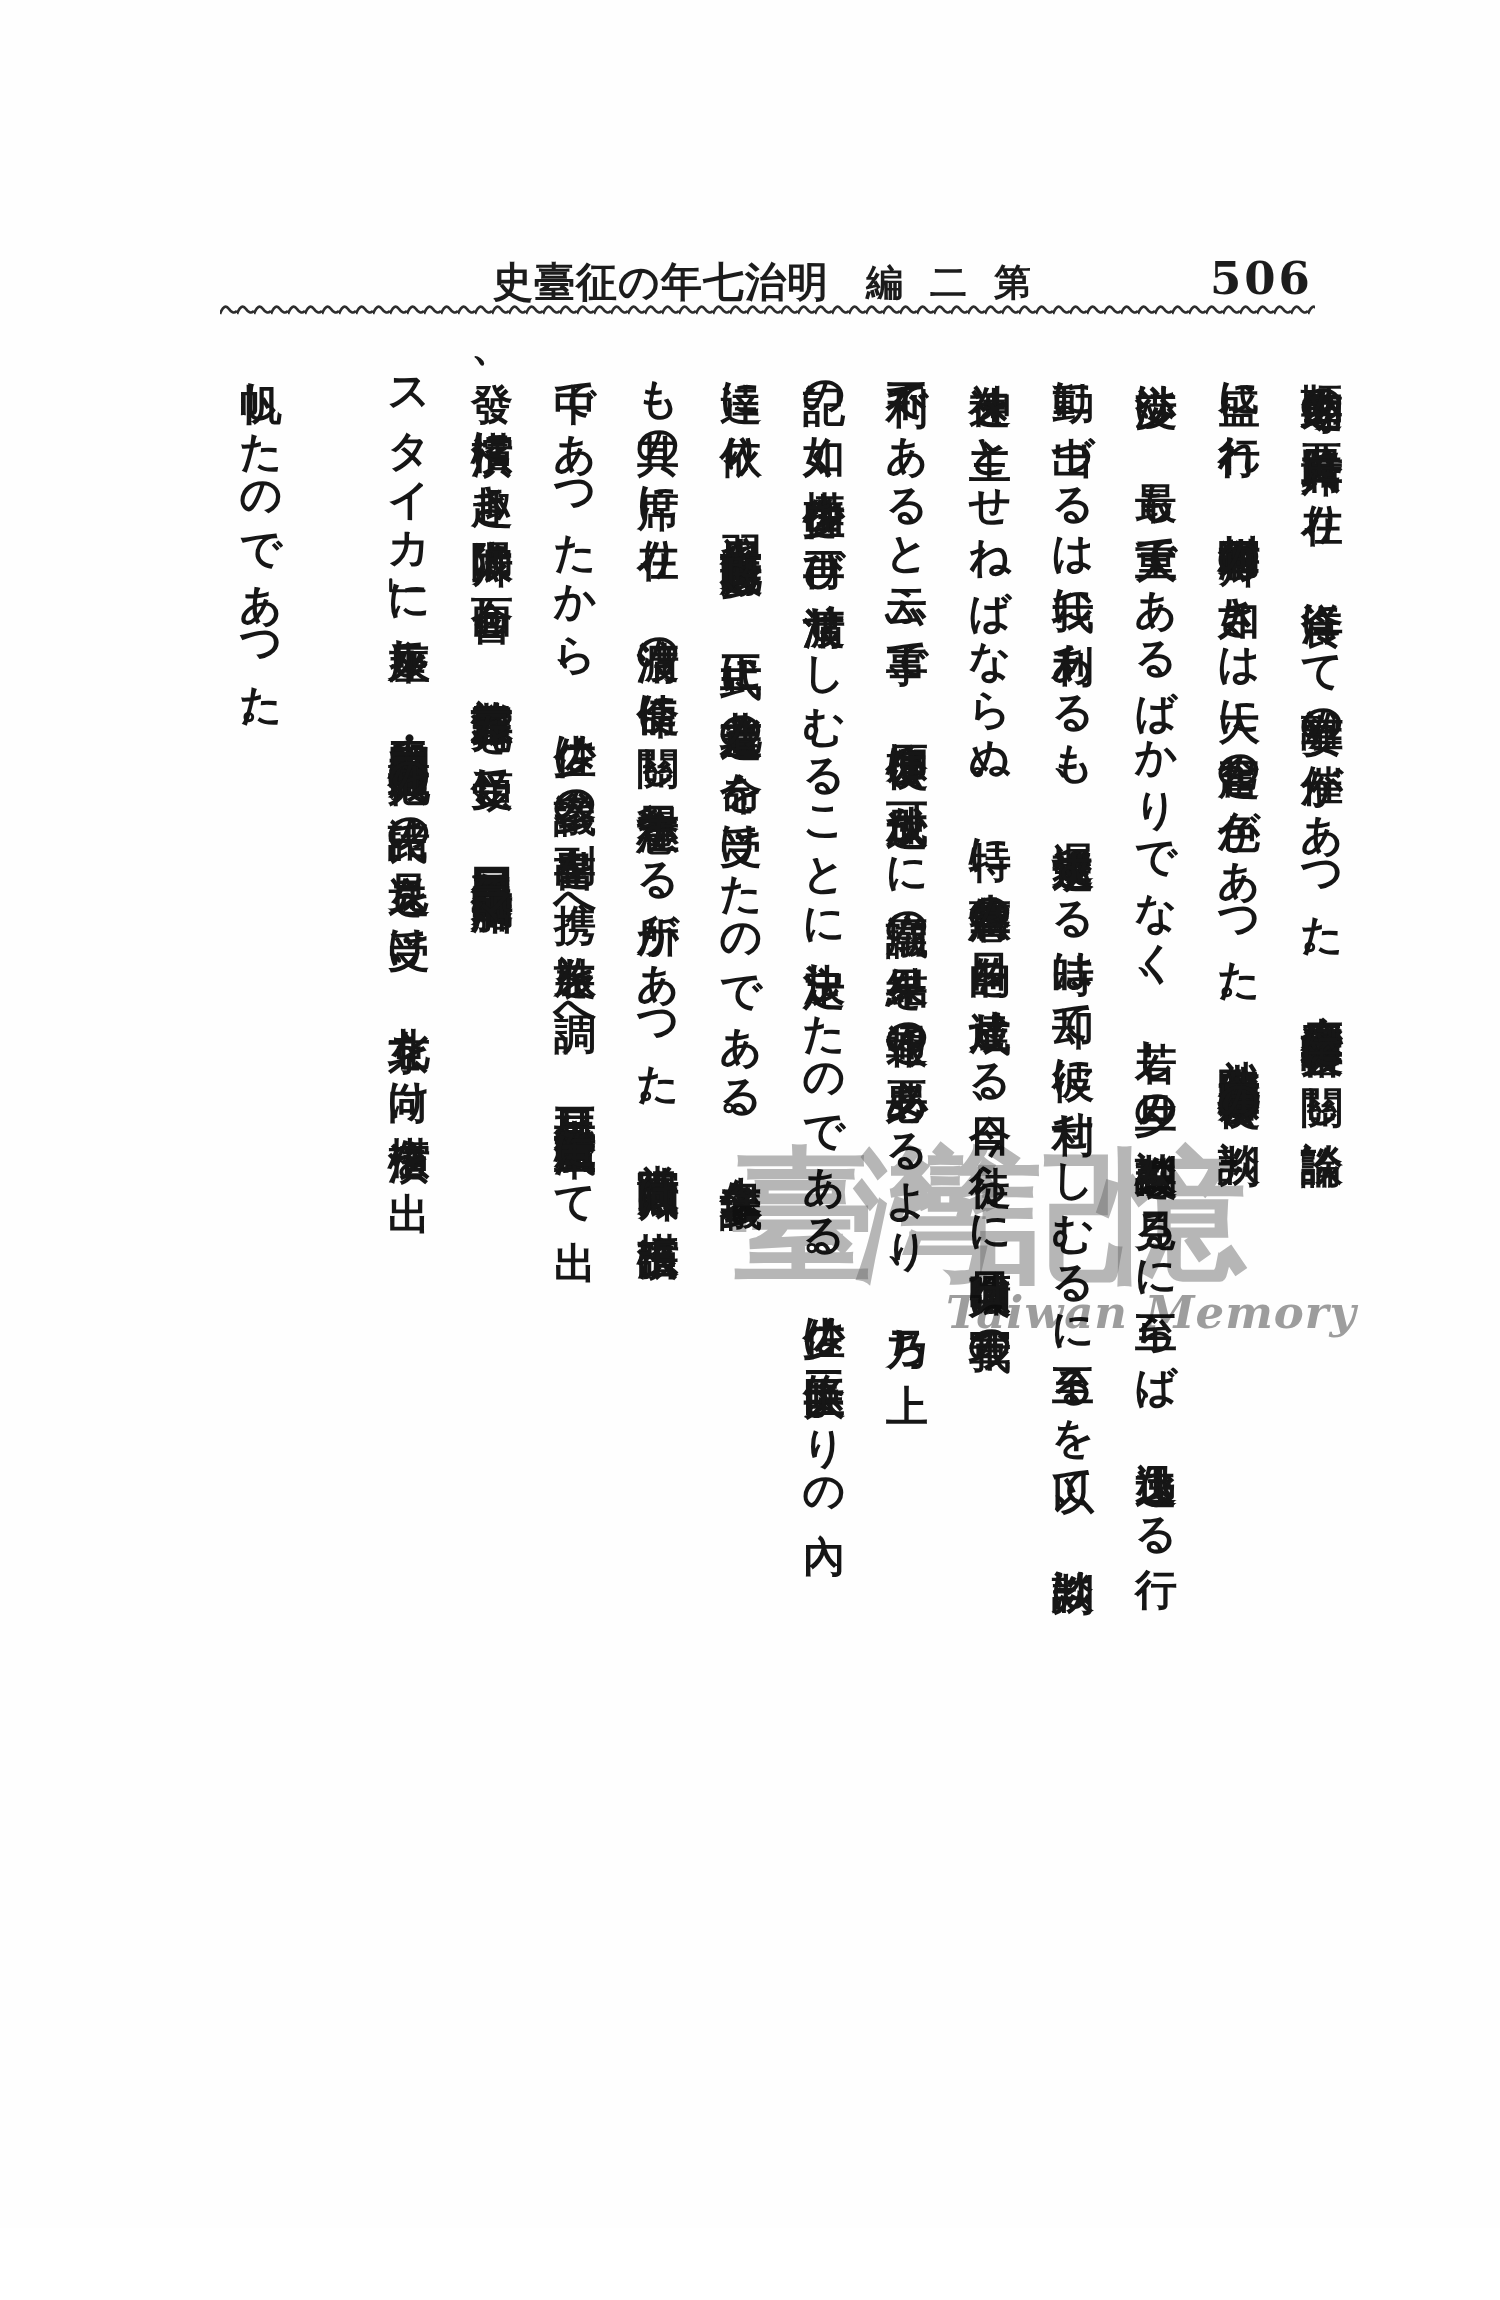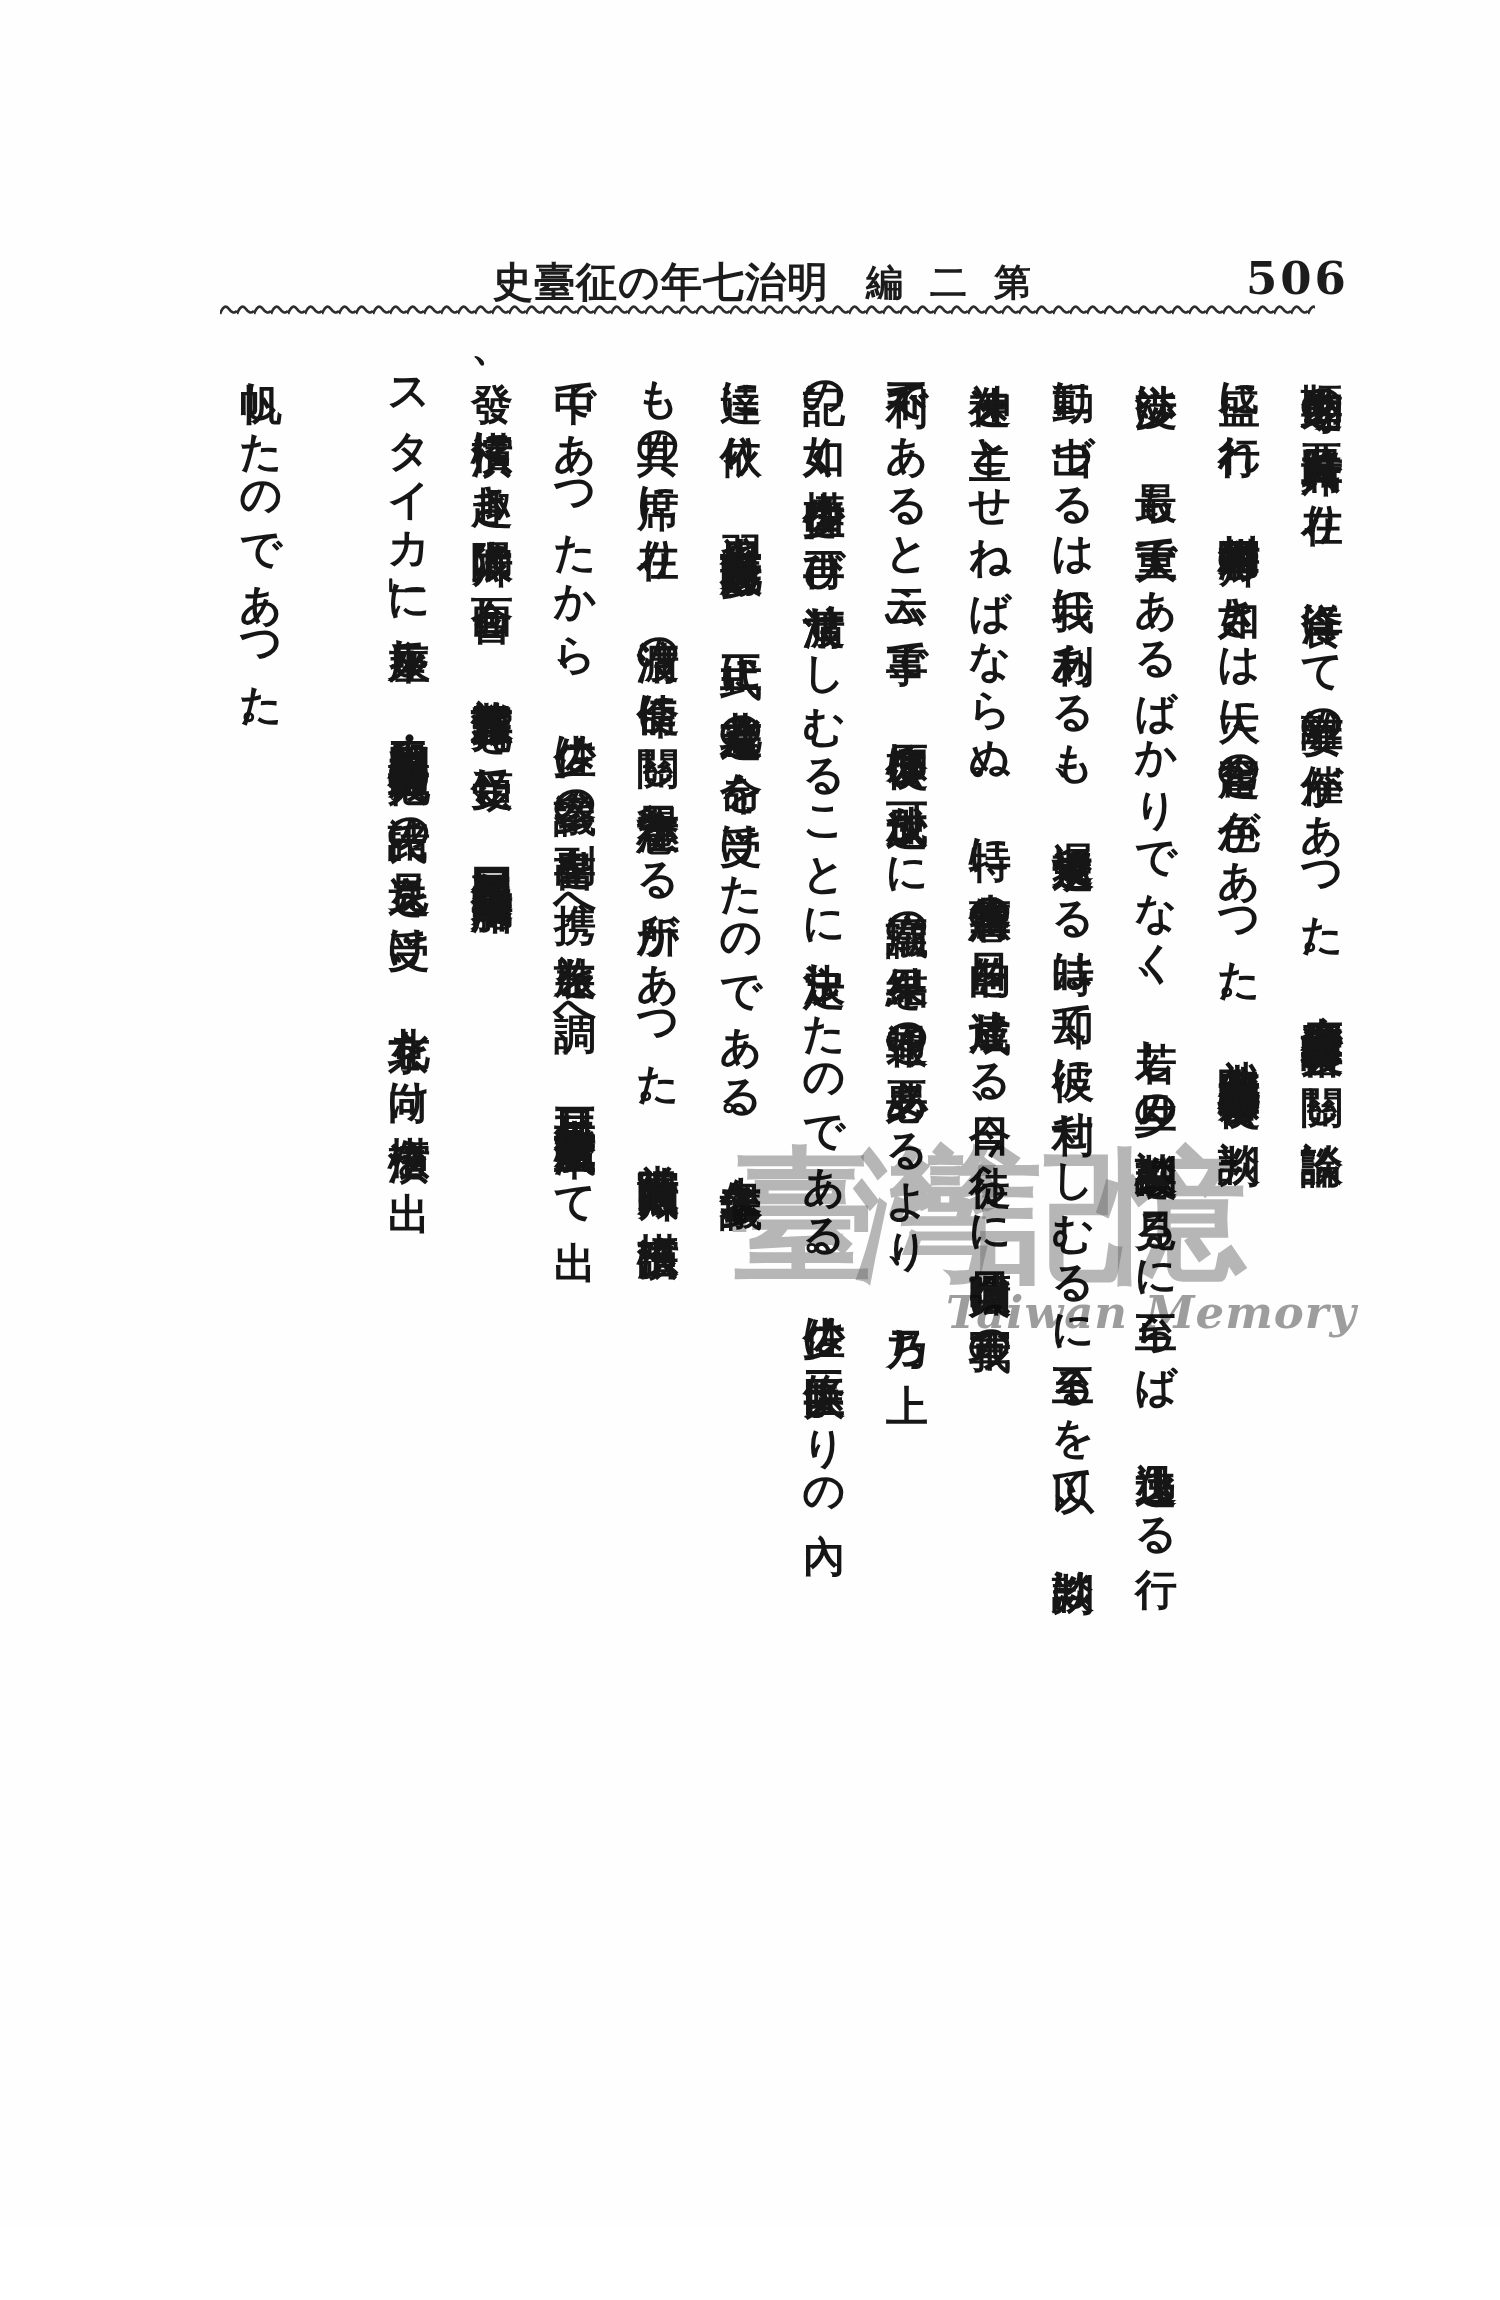--- a/index.html
+++ b/index.html
@@ -41,21 +41,20 @@
   }
   .hdr-page {
     position: absolute;
     left: 1210px;
     top: 252px;
     font-family: "DejaVu Serif", "Liberation Serif", serif;
     font-size: 45px;
     font-weight: 700;
     letter-spacing: 3px;
     color: #1c1c1c;
-    margin-left: 36px;
   }
   .wavy {
     position: absolute;
     left: 220px;
     top: 301px;
   }
 
   
   .body-text {
     position: absolute;

